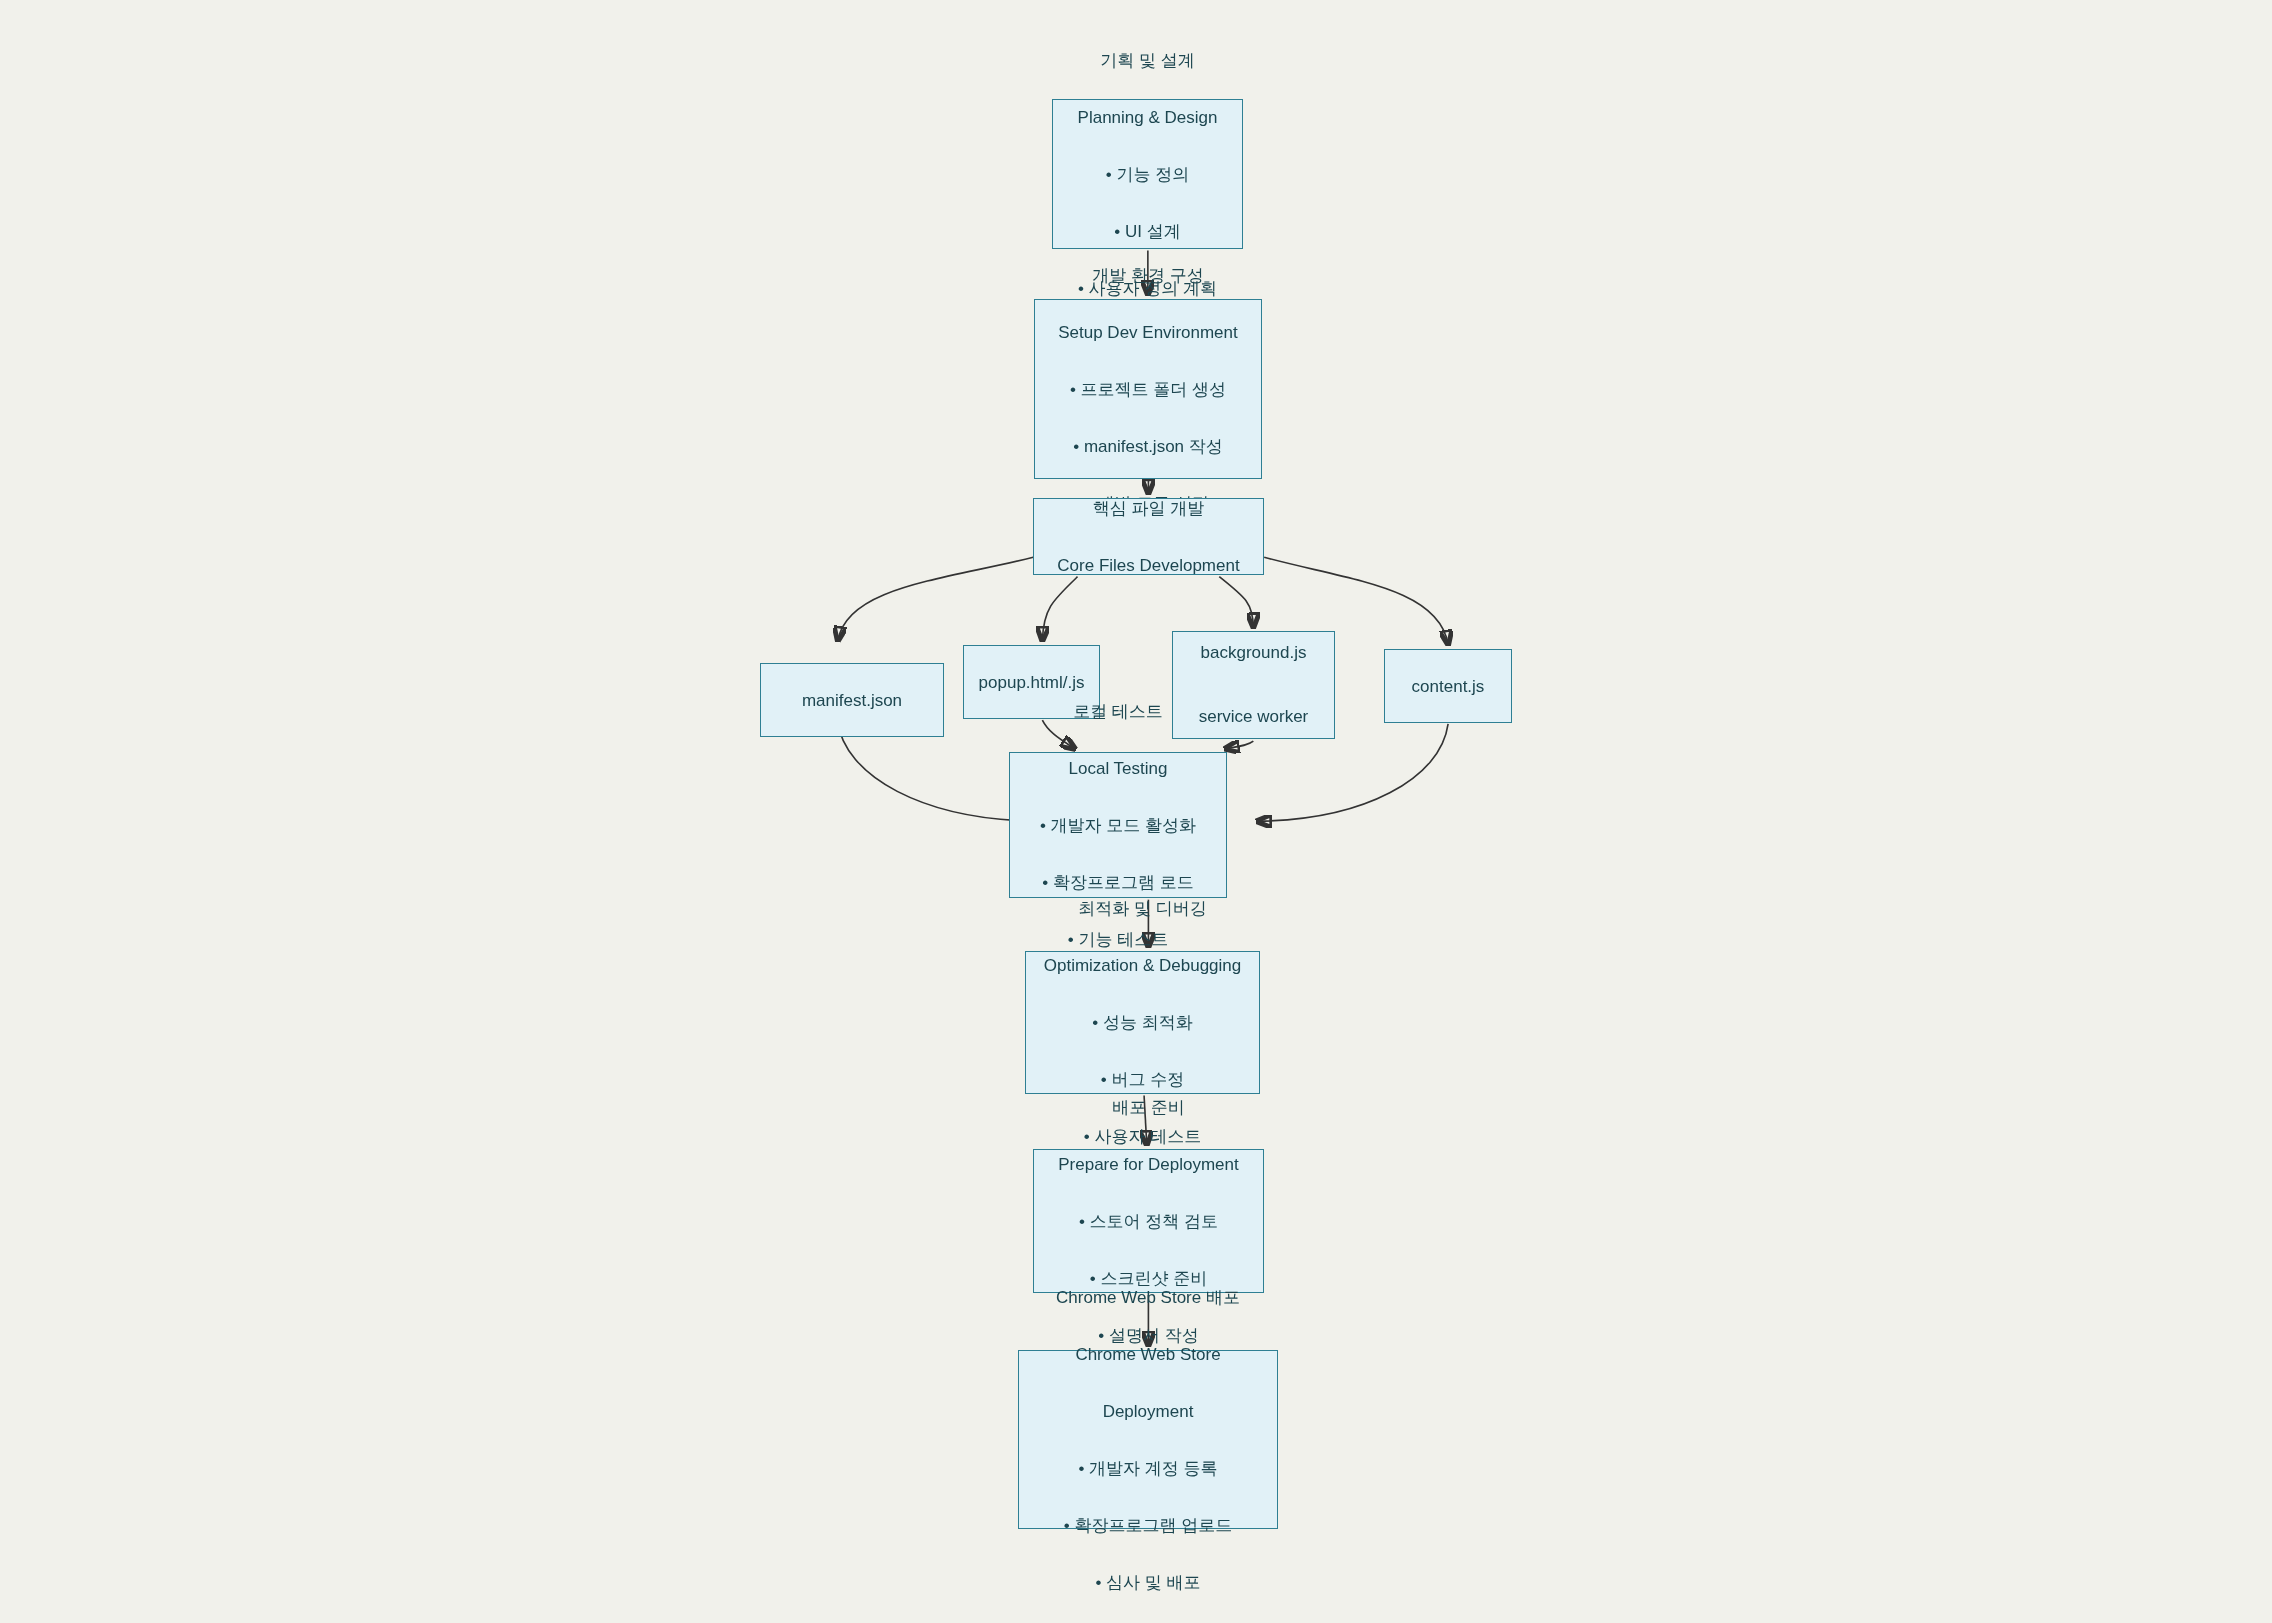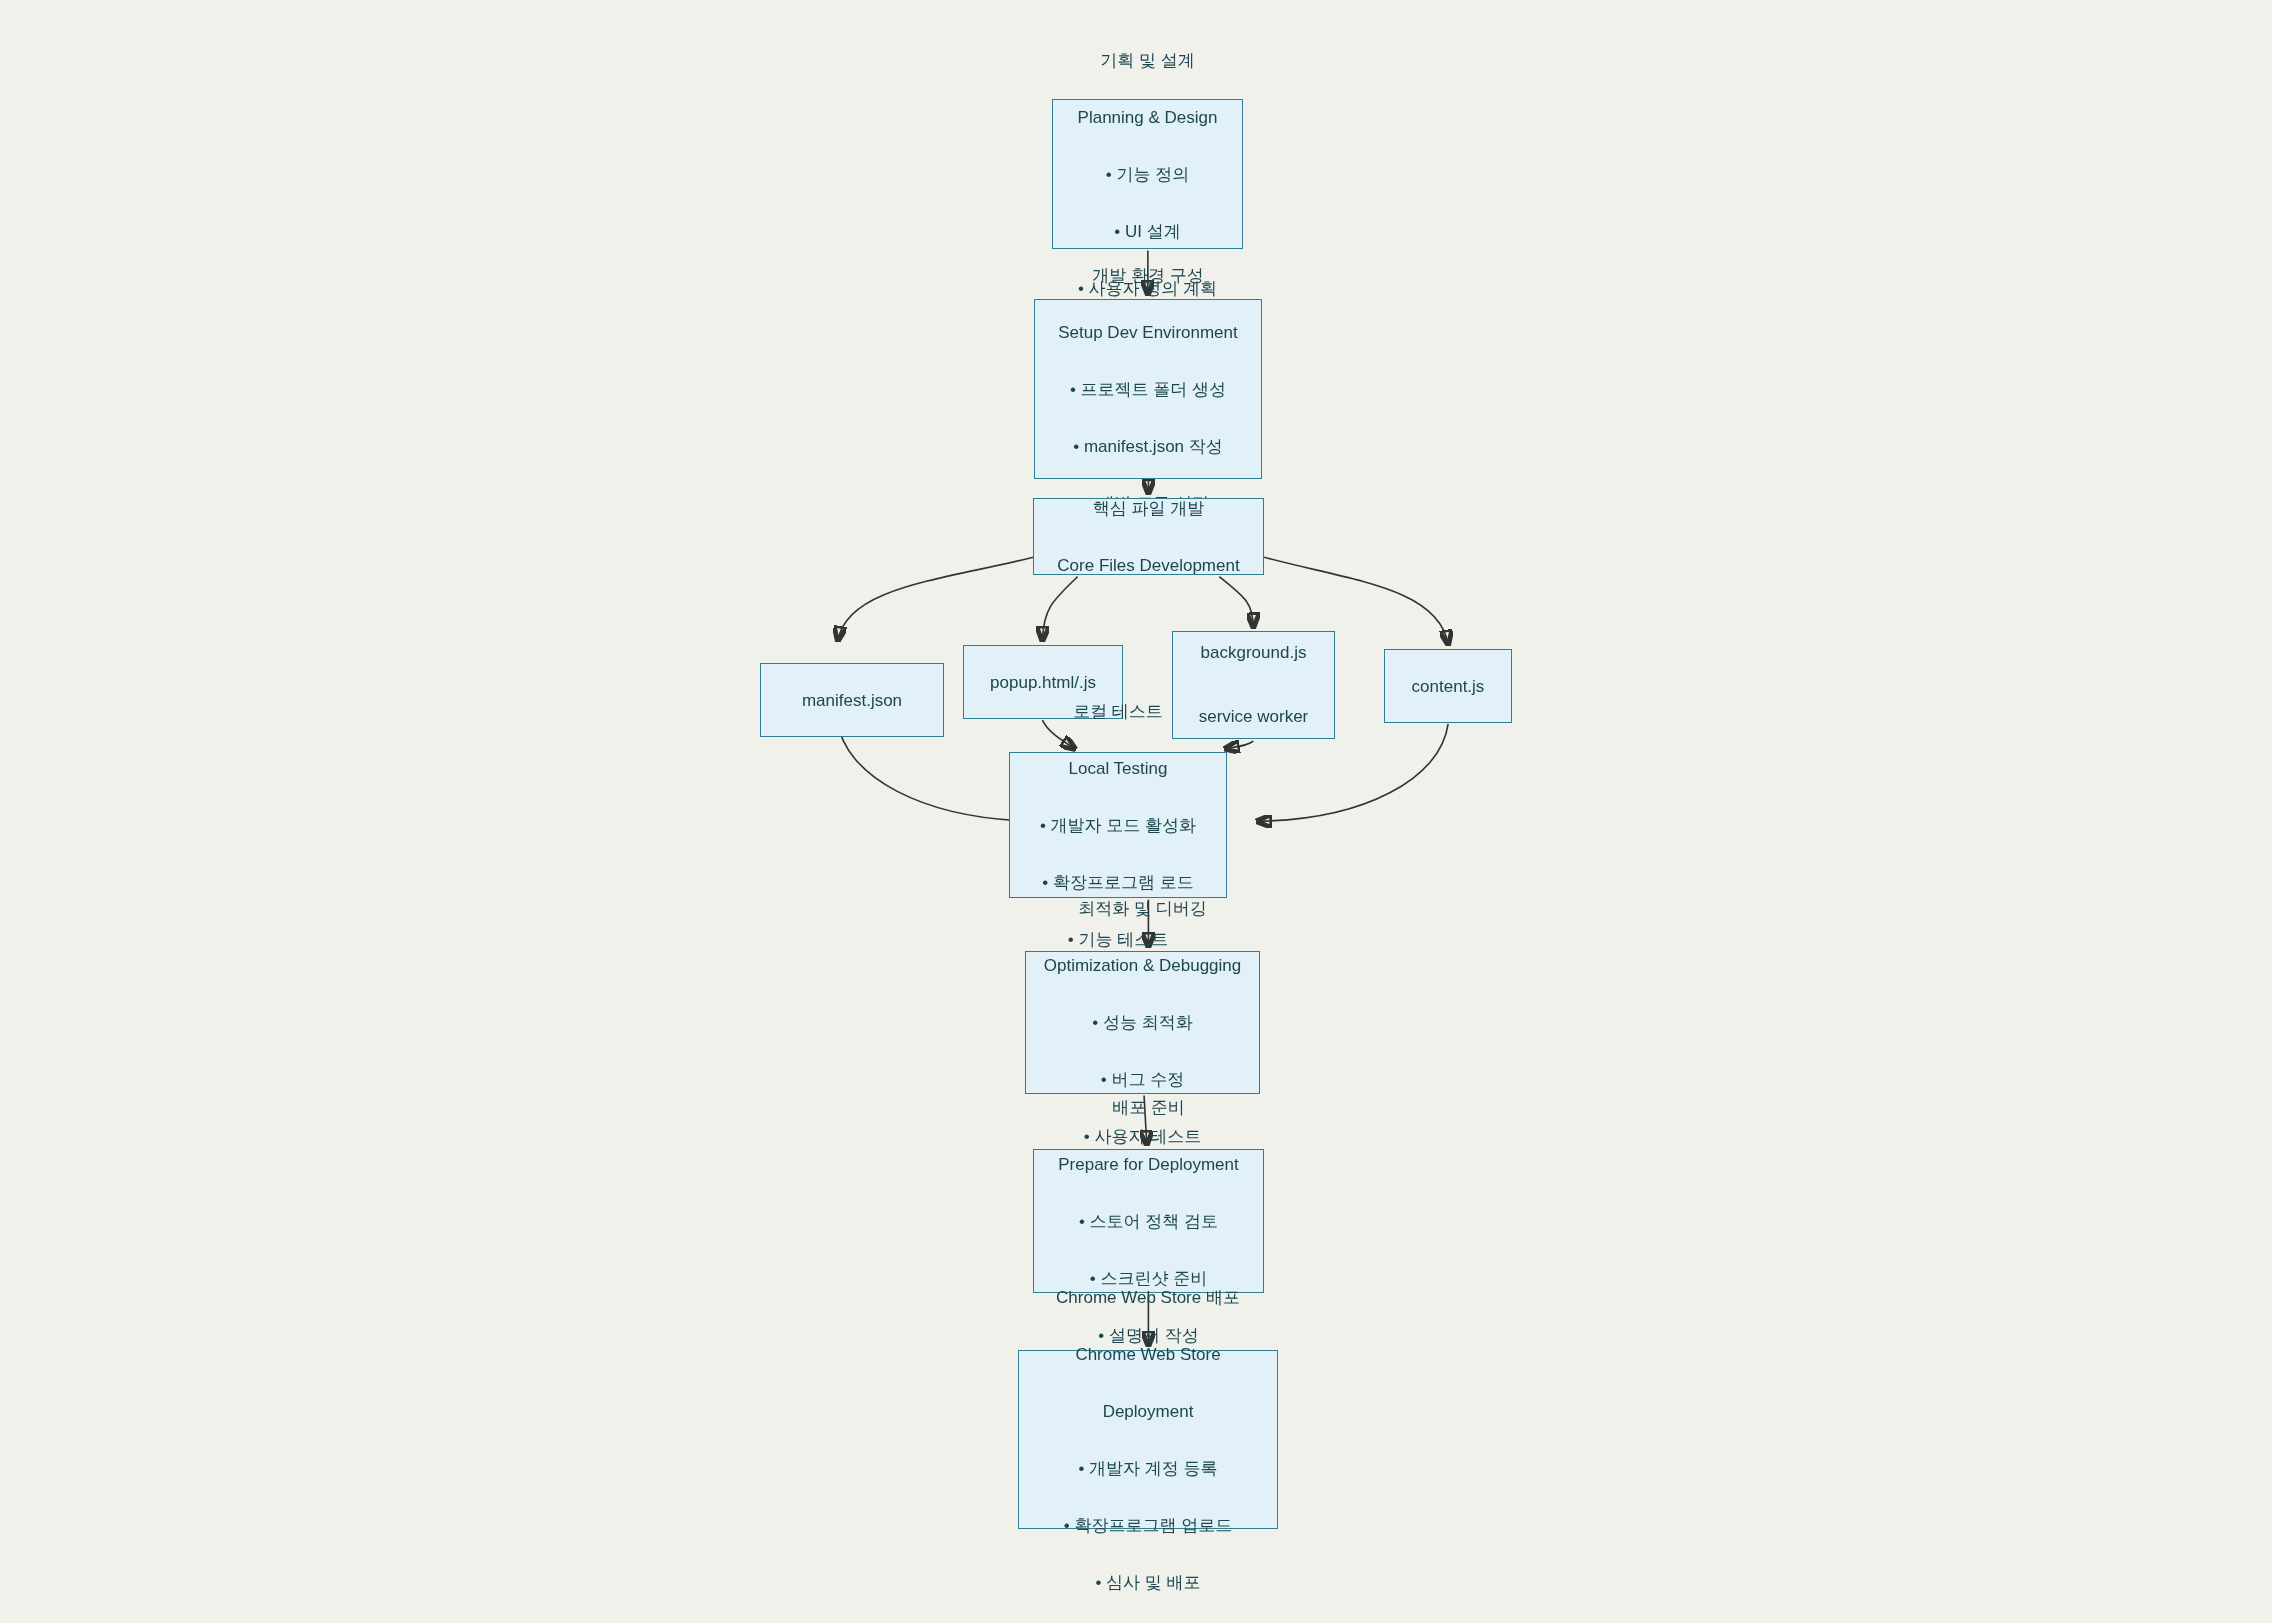--- a/index.html
+++ b/index.html
@@ -89,21 +89,21 @@
 
   <div class="node" style="left:1033px;top:498px;width:231px;height:77px;">
     <p>핵심 파일 개발</p>
     <p>Core Files Development</p>
   </div>
 
   <div class="node" style="left:760px;top:663px;width:184px;height:74px;">
     <p>manifest.json</p>
   </div>
 
-  <div class="node" style="left:963px;top:645px;width:160px;height:74px;">
+  <div class="node" style="left:963px;top:645px;width:137px;height:74px;">
     <p>popup.html/.js</p>
   </div>
 
   <div class="node tall" style="left:1172px;top:631px;width:163px;height:108px;">
     <p>background.js</p>
     <p>service worker</p>
   </div>
 
   <div class="node" style="left:1384px;top:649px;width:128px;height:74px;">
     <p>content.js</p>

